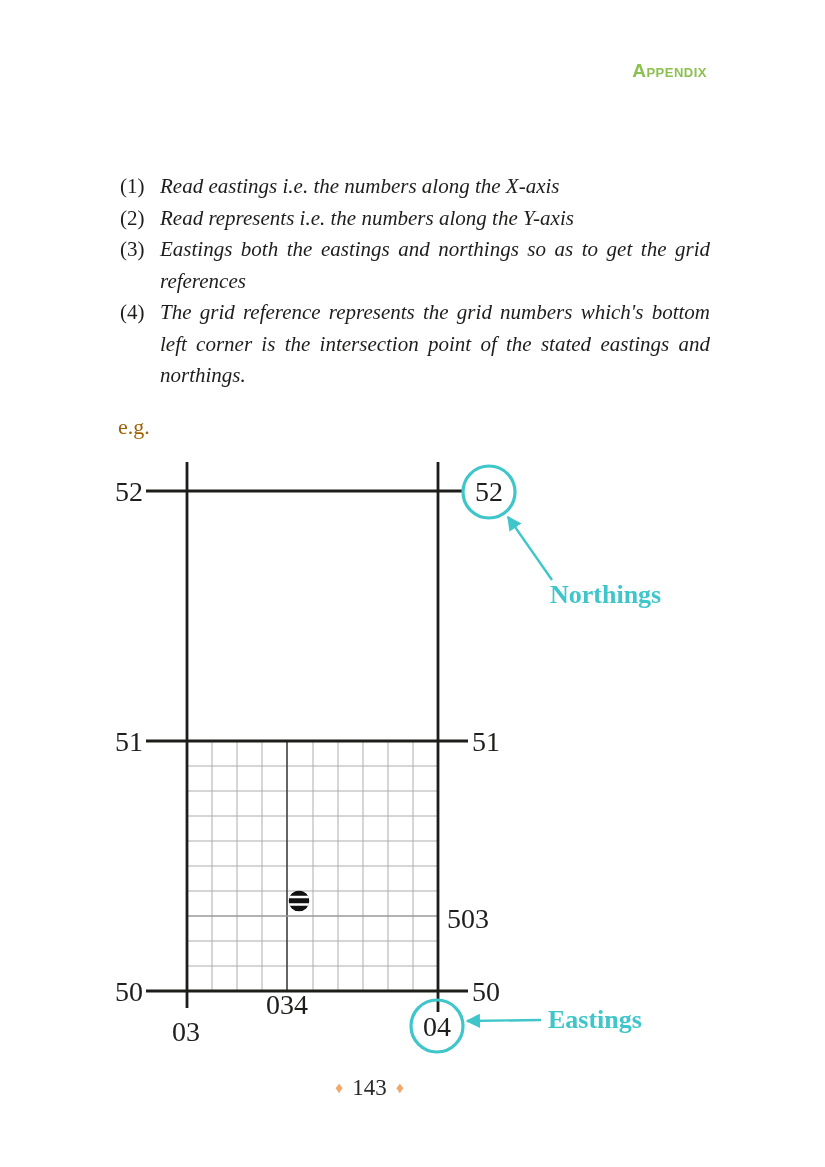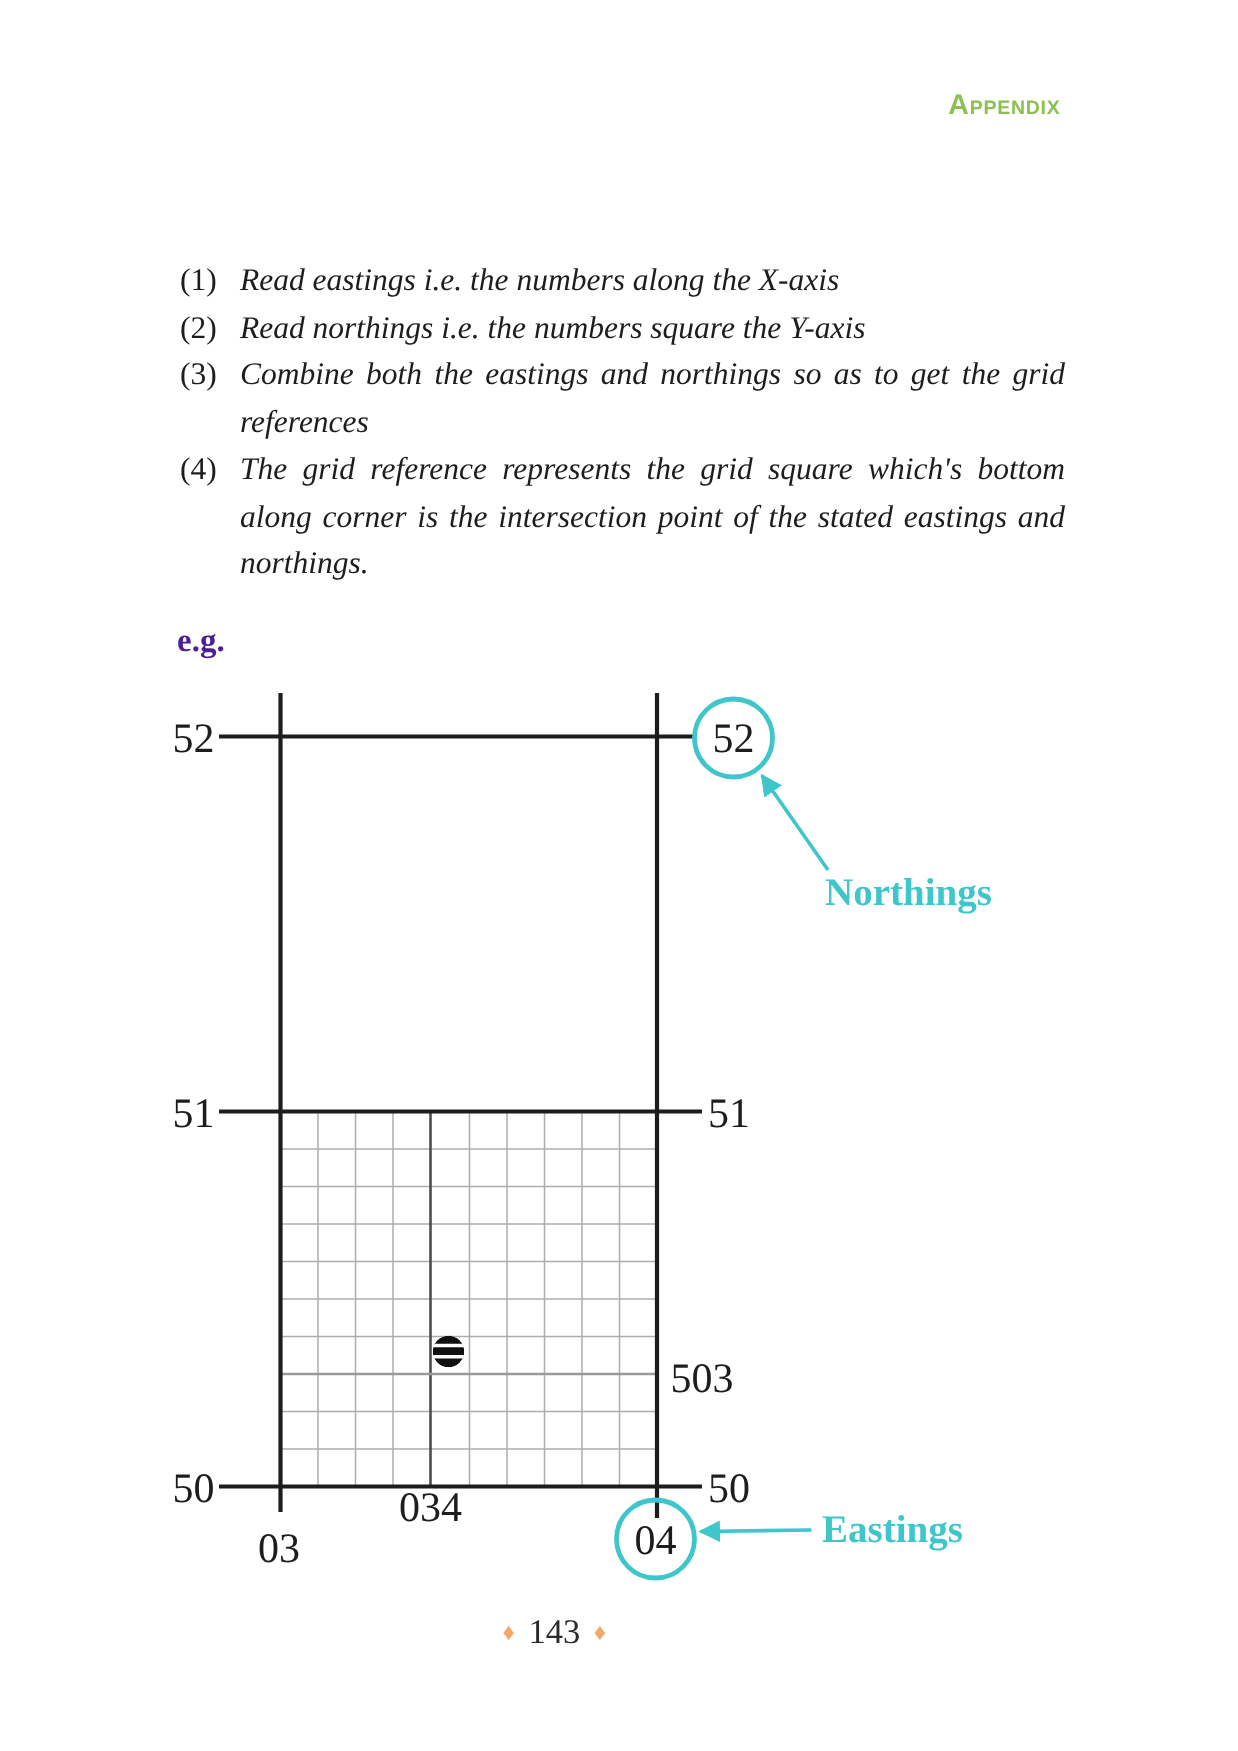--- a/index.html
+++ b/index.html
@@ -21,21 +21,21 @@
   .section-heading .h-num { color:#d96d1f; display:inline-block; width:40px; }
   .instruction-list {
     position:absolute; top:171px; left:120px; width:590px;
     font-size:21px; line-height:31.5px;
   }
   .li { display:flex; }
   .li-num { flex:none; width:40px; }
   .li-text { flex:1; text-align:justify;font-style:italic; }
   .eg-label {
     position:absolute; top:414px; left:118px;
-    font-size:22px; font-weight:bold; color:#4c1d95;
+    font-size:22px; font-weight:normal; color:#a16207;
   }
   .diagram-svg { position:absolute; top:0; left:0; }
   .diagram-svg text {
     font-family:"Liberation Serif", serif; font-size:28px; fill:#1d1d1b;
   }
   .diagram-svg text.cyan-label {
     font-size:26px; font-weight:bold; fill:#3fc6ca;
   }
   .footer {
     position:absolute; top:1075px; left:0; width:739px;
@@ -53,29 +53,29 @@
   <div class="header-appendix">Appendix</div>
 
 
   <div class="instruction-list">
     <div class="li">
       <span class="li-num">(1)</span>
       <div class="li-text">Read eastings i.e. the numbers along the X-axis</div>
     </div>
     <div class="li">
       <span class="li-num">(2)</span>
-      <div class="li-text">Read northings i.e. the numbers square the Y-axis</div>
+      <div class="li-text">Read represents i.e. the numbers along the Y-axis</div>
     </div>
     <div class="li">
       <span class="li-num">(3)</span>
-      <div class="li-text">Combine both the eastings and northings so as to get the grid references</div>
+      <div class="li-text">Eastings both the eastings and northings so as to get the grid references</div>
     </div>
     <div class="li">
       <span class="li-num">(4)</span>
-      <div class="li-text">The grid reference represents the grid square which's bottom along corner is the intersection point of the stated eastings and northings.</div>
+      <div class="li-text">The grid reference represents the grid numbers which's bottom left corner is the intersection point of the stated eastings and northings.</div>
     </div>
   </div>
 
   <div class="eg-label">e.g.</div>
 
   <svg class="diagram-svg" width="825" height="1167" viewBox="0 0 825 1167" xmlns="http://www.w3.org/2000/svg">
     <defs>
       <marker id="arrowhead" viewBox="0 0 10 10" refX="9" refY="5" markerWidth="6" markerHeight="6" orient="auto-start-reverse">
         <path d="M 0 0 L 10 5 L 0 10 z" fill="#3fc6ca"></path>
       </marker>

